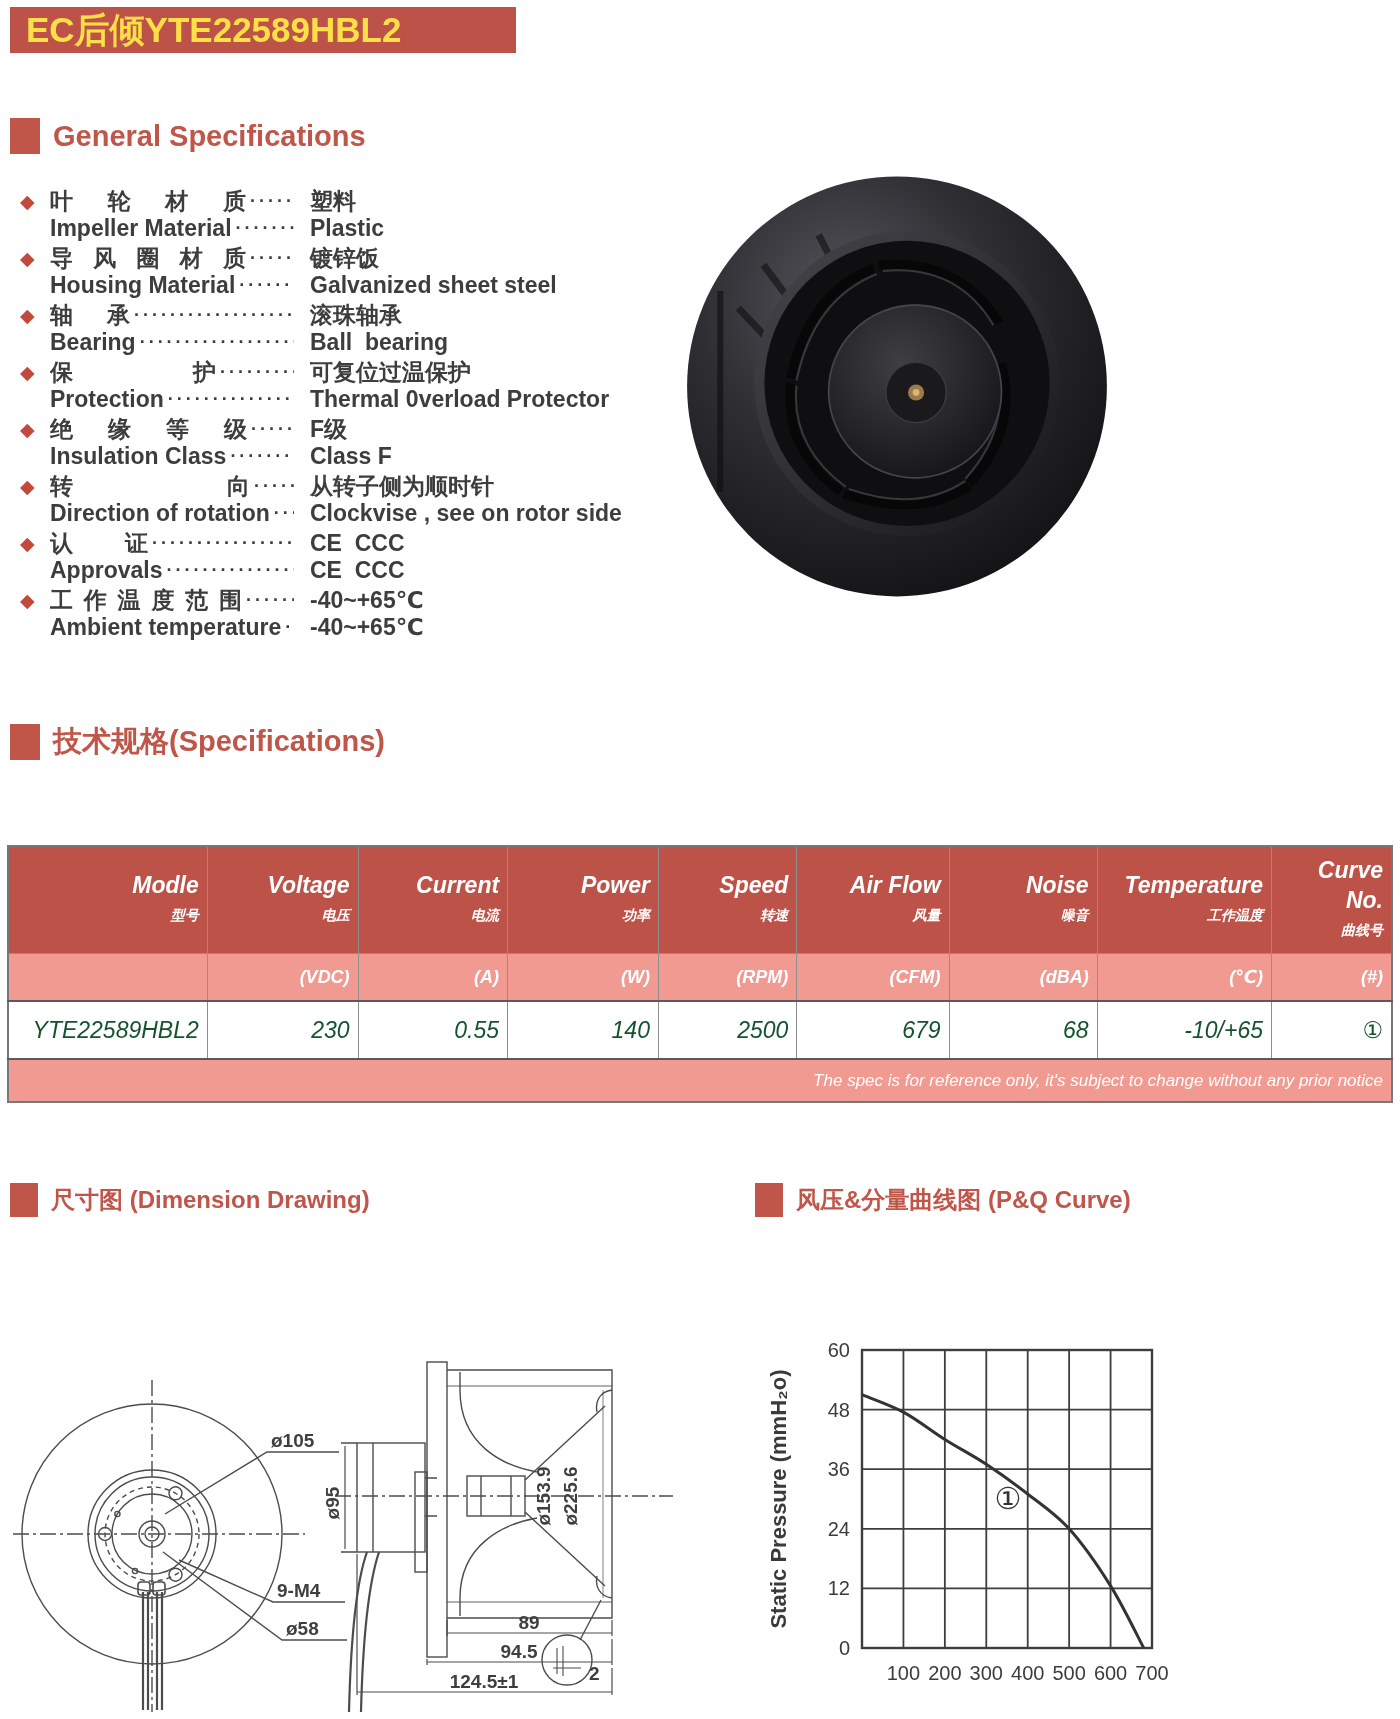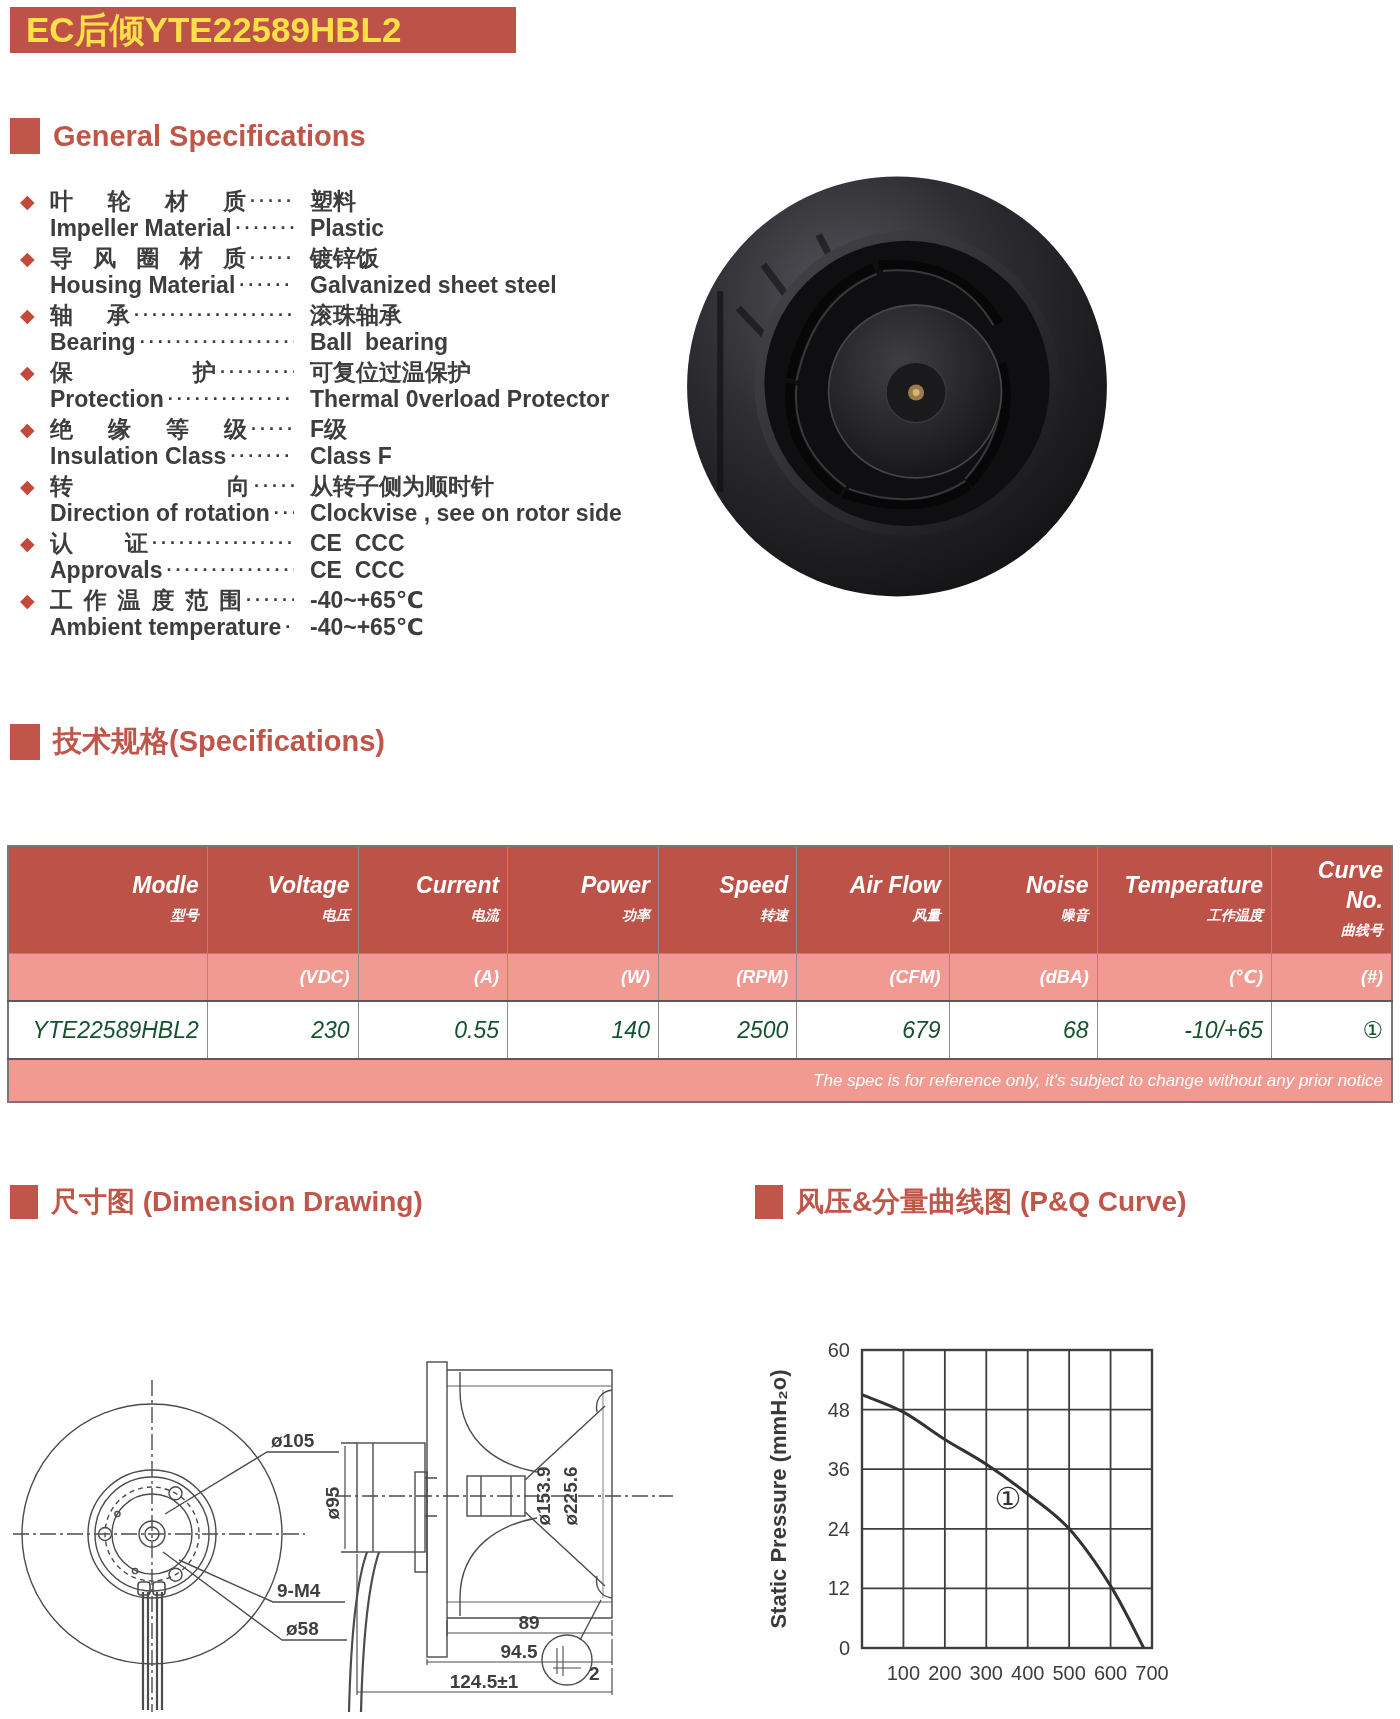--- a/index.html
+++ b/index.html
@@ -12,21 +12,21 @@
 
   
   .sec{position:absolute;display:flex;align-items:center;gap:13px;}
   .sec .sq{width:30px;height:36px;background:#c0564a;flex:0 0 auto;}
   .sec h2{margin:0;font-size:29px;font-weight:700;color:#c0564a;white-space:nowrap;}
   #sec-general{left:10px;top:118px;}
   #sec-specs{left:10px;top:722px;}
   #sec-dim{left:10px;top:1183px;}
   #sec-pq{left:755px;top:1183px;}
   #sec-dim .sq,#sec-pq .sq{width:28px;height:34px;}
-  #sec-dim h2,#sec-pq h2{font-size:28px;}
+  #sec-dim h2,#sec-pq h2{font-size:24px;}
 
   
   .gs{position:absolute;left:20px;top:188px;width:645px;list-style:none;margin:0;padding:0;}
   .gs li{display:grid;grid-template-columns:30px 248px 1fr;margin-bottom:3px;align-items:start;}
   .gs .diamond{color:#c24a3d;font-size:19px;line-height:27px;}
   .gs .lines .line{display:flex;align-items:center;height:27px;overflow:hidden;}
   .gs .lab{font-weight:700;font-size:23px;white-space:nowrap;color:#3d3d3d;}
   .labcn{display:inline-block;text-align:justify;text-align-last:justify;}
   .gs li:nth-child(1) .labcn{width:196px}
   .gs li:nth-child(2) .labcn{width:196px}

